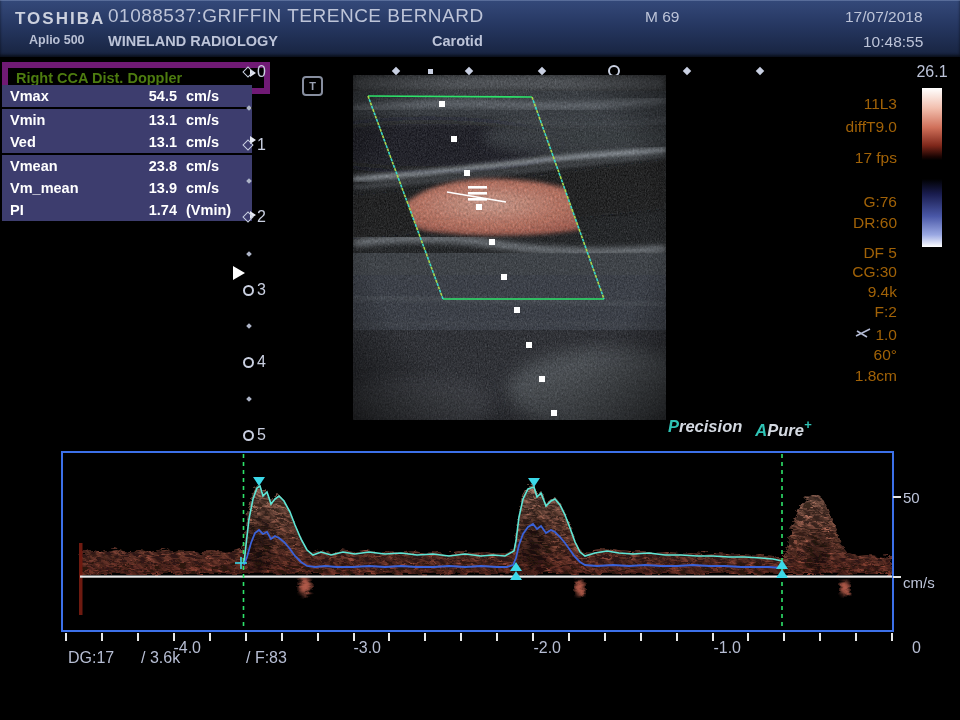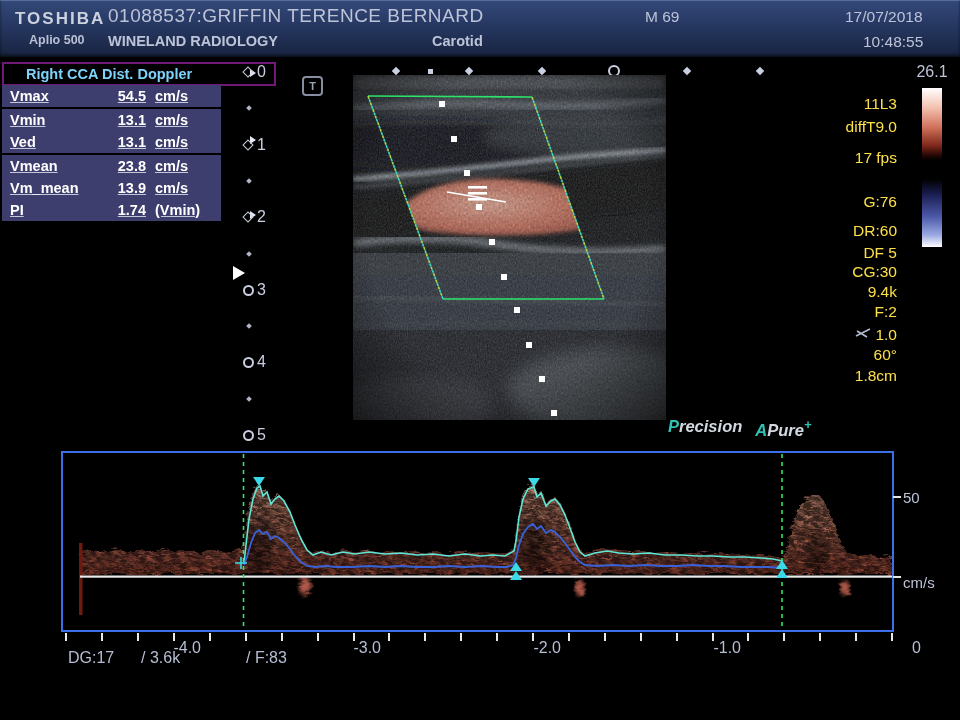--- a/index.html
+++ b/index.html
@@ -15,23 +15,23 @@
   #model{left:29px;top:33px;font-size:12.5px;font-weight:bold;color:#b9c0d4;}
   #patient{left:108px;top:5px;font-size:19px;letter-spacing:.5px;}
   #facility{left:108px;top:33px;font-size:14.5px;font-weight:bold;}
   #examtype{left:432px;top:33px;font-size:14.5px;font-weight:bold;}
   #sexage{left:645px;top:8px;font-size:15.5px;}
   #examdate{left:845px;top:8px;font-size:15.5px;}
   #examtime{left:856px;top:33px;font-size:15.5px;margin-left:7px;}
 
   
   #mpanel-title{position:absolute;left:2px;top:62px;width:248px;height:20px;background:#000;
-    border:2px solid #701a75;color:#7dd3fc;font-size:14.5px;font-weight:bold;
-    line-height:20px;padding-left:22px;}
-  #mpanel{position:absolute;left:2px;top:85px;width:219px;text-decoration:underline;}
+    border:6px solid #701a75;color:#4d7c0f;font-size:14.5px;font-weight:bold;
+    line-height:20px;padding-left:8px;}
+  #mpanel{position:absolute;left:2px;top:85px;width:250px;}
   .mgroup{background:#3d3d6e;margin-bottom:2px;}
   .mrow{display:flex;height:22px;line-height:22px;font-size:14.5px;font-weight:bold;color:#ffffff;}
   .mrow .lab{padding-left:8px;flex:1;}
   .mrow .val{width:52px;text-align:right;}
   .mrow .unit{width:66px;padding-left:9px;}
   .grp-arrow{position:absolute;left:250px;width:0;height:0;
     border-left:6px solid #e6e9f2;border-top:4px solid transparent;border-bottom:4px solid transparent;}
 
   
   .depth-num{position:absolute;left:257px;font-size:16px;color:#c9cfe0;}
@@ -47,21 +47,21 @@
   .topmark-d{position:absolute;top:68px;width:6px;height:6px;background:#c9d0e2;transform:rotate(45deg);}
   .topmark-s{position:absolute;top:69px;width:5px;height:5px;background:#c9d0e2;}
   .topmark-c{position:absolute;top:65px;width:8px;height:8px;border:2px solid #c9d0e2;border-radius:50%;}
 
   
   #cbar-label{position:absolute;left:904px;top:63px;width:56px;text-align:center;font-size:16px;color:#bcc3d8;}
   #cbar-top{position:absolute;left:922px;top:88px;width:20px;height:72px;
     background:linear-gradient(180deg,#ffffff 0%,#f2bfae 28%,#d0705a 55%,#7e271a 80%,#1c0503 95%,#000 100%);}
   #cbar-bot{position:absolute;left:922px;top:179px;width:20px;height:68px;
     background:linear-gradient(180deg,#000 0%,#191c4e 22%,#4a58a8 55%,#9aa8e2 82%,#ffffff 100%);}
-  .rparam{position:absolute;right:63px;height:18px;font-size:15.5px;color:#fde047;white-space:nowrap;text-align:right;}
+  .rparam{position:absolute;right:63px;height:18px;font-size:15.5px;color:#a16207;white-space:nowrap;text-align:right;}
   #rp-angleval{display:flex;gap:4px;justify-content:flex-end;}
 
   
   #precision{position:absolute;left:668px;top:417px;font-size:16.5px;font-style:italic;font-weight:bold;
     display:flex;gap:13px;}
   .teal{color:#2fc3b5;} .ltgray{color:#d3d8e0;}
   #apure sup{font-size:13px;}
 
   
   #specbox{position:absolute;left:61px;top:451px;width:833px;height:181px;
@@ -255,21 +255,21 @@
   </svg>
 
   <div id="cbar-label">26.1</div>
   <div id="cbar-top"></div>
   <div id="cbar-bot"></div>
 
   <div class="rparam" style="top:95px">11L3</div>
   <div class="rparam" style="top:118px">diffT9.0</div>
   <div class="rparam" style="top:149px">17 fps</div>
   <div class="rparam" style="top:193px">G:76</div>
-  <div class="rparam" style="top:222px">DR:60</div>
+  <div class="rparam" style="top:214px">DR:60</div>
   <div class="rparam" style="top:244px">DF 5</div>
   <div class="rparam" style="top:263px">CG:30</div>
   <div class="rparam" style="top:283px">9.4k</div>
   <div class="rparam" style="top:303px">F:2</div>
   <div class="rparam" id="rp-angleval" style="top:326px">
     <svg width="16" height="12" viewBox="0 0 16 12">
       <path d="M1 10 L15 3 M2 5 L12 11" stroke="#b2b9d2" stroke-width="1.6" fill="none"></path>
     </svg>
     <span>1.0</span>
   </div>

